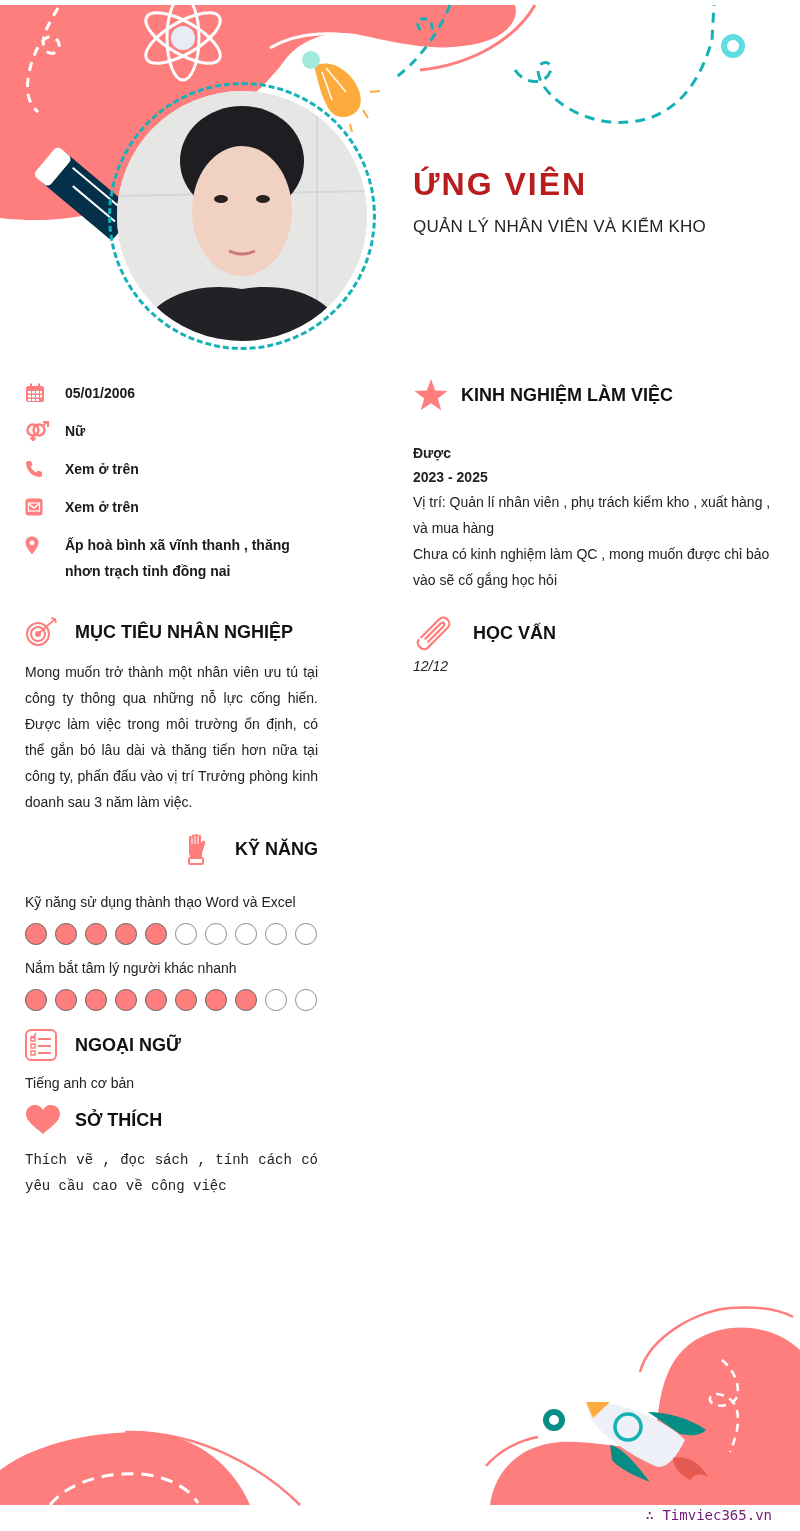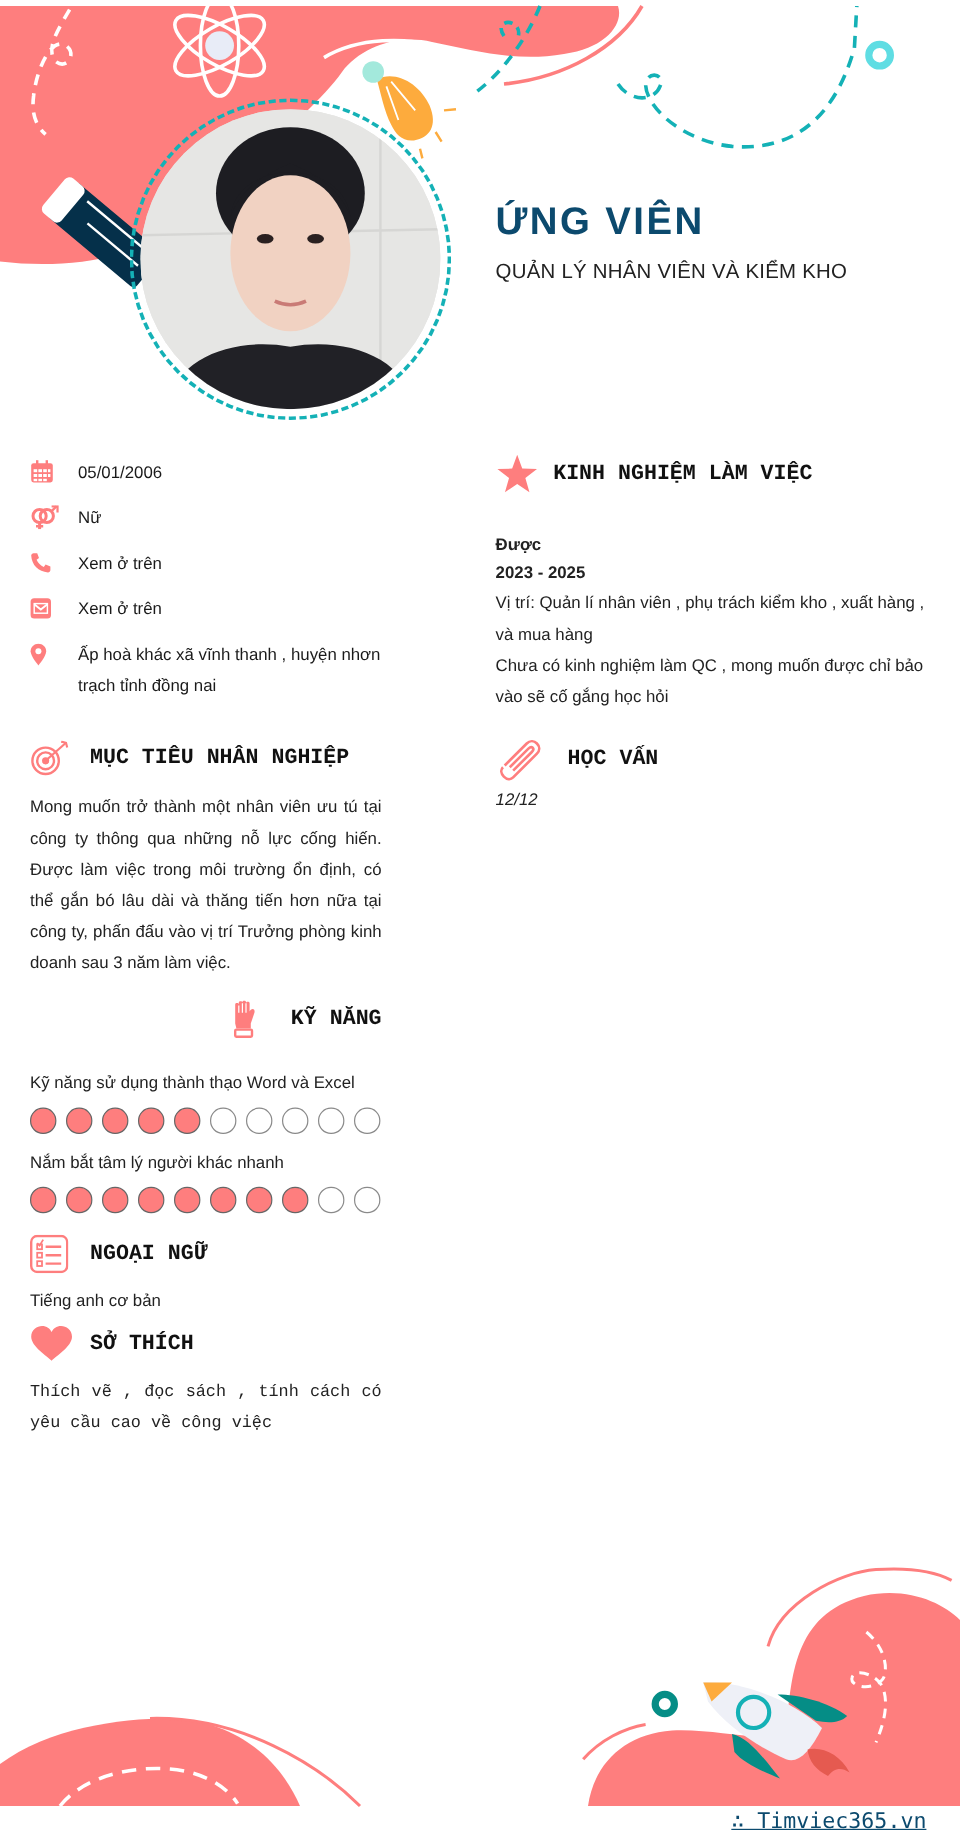--- a/index.html
+++ b/index.html
@@ -2,42 +2,42 @@
 <html><head>
 <meta charset="utf-8">
 <style>
   * { box-sizing: border-box; margin: 0; padding: 0; }
   html, body { width: 800px; height: 1531px; background: #fff; overflow: hidden; }
   body { position: relative; font-family: "Liberation Sans", "DejaVu Sans", sans-serif; color: #1a1a1a; }
   .deco { position: absolute; left: 0; top: 0; pointer-events: none; }
   .photo-wrap { position: absolute; left: 108px; top: 82px; width: 268px; height: 268px; }
   .photo-ring { position: absolute; inset: 0; border-radius: 50%; border: 3px dashed #14b1b6; }
   .photo { position: absolute; left: 9px; top: 9px; width: 250px; height: 250px; border-radius: 50%; overflow: hidden; background: #e3e3e1; }
-  .name { position: absolute; left: 413px; top: 166px; font-size: 32px; font-weight: bold; letter-spacing: 2px; color: #0c4a6e; }
+  .name { position: absolute; left: 413px; top: 166px; font-size: 32px; font-weight: bold; letter-spacing: 2px; color: #b91c1c; }
   .role { position: absolute; left: 413px; top: 217px; font-size: 17px; color: #222; letter-spacing: 0.2px; }
 
   .col-left { position: absolute; left: 25px; top: 380px; width: 293px; }
   .col-right { position: absolute; left: 413px; top: 375px; width: 362px; }
 
-  .contact { display: flex; align-items: flex-start; margin-bottom: 12px; font-size: 14px; line-height: 26px; }
+  .contact { display: flex; align-items: flex-start; margin-bottom: 12px; font-size: 14px; line-height: 26px; font-weight: bold; }
   .contact .ic { width: 40px; flex: 0 0 40px; height: 26px; display: flex; align-items: center; }
   .contact .txt { flex: 1; }
 
-  .sec-head { display: flex; align-items: center; height: 40px; font-family: Liberation Mono, monospace; }
+  .sec-head { display: flex; align-items: center; height: 40px; }
   .sec-head .ic { width: 50px; flex: 0 0 50px; display: flex; align-items: center; }
   .sec-head .title { font-size: 18px; font-weight: bold; color: #111; }
   .para { font-size: 14px; line-height: 26px; color: #222; }
   .just { text-align: justify; }
 
   .skill-name { font-size: 14px; line-height: 26px; color: #222; }
   .dots { display: flex; gap: 8.5px; margin: 8px 0 10px 0; height: 22px; }
   .dot { width: 21.5px; height: 21.5px; border-radius: 50%; border: 1.5px solid #8a8a8a; background: #fff; }
   .dot.on { background: #fe7e7e; border-color: #666; }
 
-  .watermark { position: absolute; right: 28px; top: 1507px; font-family: "DejaVu Sans Mono", monospace; font-size: 18px; color: #0c4a6e; text-decoration: underline; }
+  .watermark { position: absolute; right: 28px; top: 1507px; font-family: "DejaVu Sans Mono", monospace; font-size: 14px; color: #701a75; }
 </style>
 </head>
 <body>
 
 <svg class="deco" width="800" height="1531" viewBox="0 0 800 1531">
 
   <path d="M0 5 L515 5 C520 20 505 40 470 45 C430 52 395 42 360 35 C330 28 300 40 285 60 C260 95 200 140 160 180 C120 215 60 225 0 218 Z" fill="#fe7e7e"></path>
 
   <path d="M270 48 C300 30 340 32 360 38" stroke="#fff" stroke-width="3" fill="none"></path>
 
@@ -174,21 +174,21 @@
     <span class="txt">Xem ở trên</span>
   </div>
 
   <div class="contact">
     <span class="ic">
       <svg width="14" height="19" viewBox="0 0 14 19">
           <path d="M7 0.5 C10.6 0.5 13.5 3.3 13.5 6.8 C13.5 11 7 18.5 7 18.5 C7 18.5 0.5 11 0.5 6.8 C0.5 3.3 3.4 0.5 7 0.5 Z" fill="#fe7e7e"></path>
           <circle cx="7" cy="6.8" r="2.5" fill="#fff"></circle>
         </svg>
     </span>
-    <span class="txt">Ấp hoà khác xã vĩnh thanh , huyện nhơn trạch tỉnh đồng nai</span>
+    <span class="txt">Ấp hoà bình xã vĩnh thanh , thăng nhơn trạch tỉnh đồng nai</span>
   </div>
 
   <div class="sec-head" style="margin-top:28px;">
     <span class="ic">
       <svg width="34" height="30" viewBox="0 0 34 30">
           <circle cx="13" cy="17" r="11" stroke="#fe7e7e" stroke-width="2" fill="none"></circle>
           <circle cx="13" cy="17" r="7" stroke="#fe7e7e" stroke-width="2" fill="none"></circle>
           <circle cx="13" cy="17" r="3" fill="#fe7e7e"></circle>
           <line x1="13" y1="17" x2="30" y2="2" stroke="#fe7e7e" stroke-width="1.8"></line>
           <path d="M26 1 L30 2 L31 6" stroke="#fe7e7e" stroke-width="1.8" fill="none"></path>

